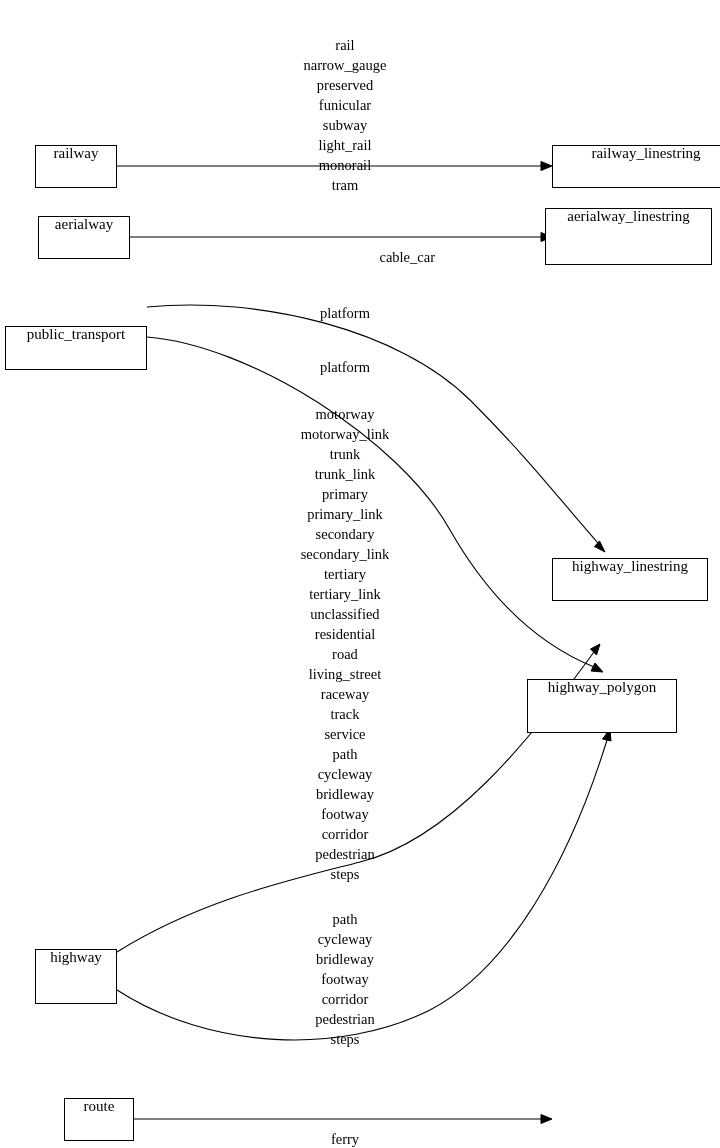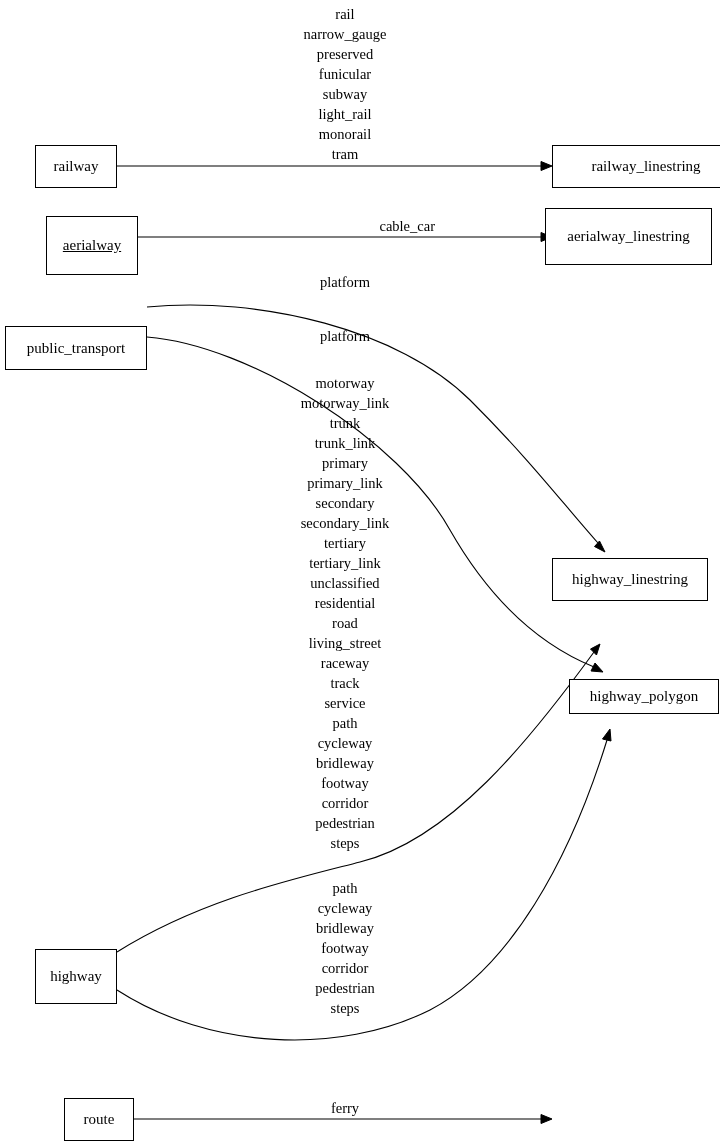--- a/index.html
+++ b/index.html
@@ -18,32 +18,33 @@
     overflow: hidden;
   }
   .node {
     position: absolute;
     box-sizing: border-box;
     border: 1px solid #000000;
     background: #ffffff;
     font-size: 15px;
     line-height: 1;
     display: flex;
-    align-items: center;
+    align-items: flex-start;
     justify-content: center;
     white-space: nowrap;
     color: #000000;
   }
   .edge-label {
     position: absolute;
     font-size: 14.5px;
     line-height: 20px;
     text-align: center;
     white-space: pre;
     color: #000000;
+    margin-top: 31px;
   }
   svg.edges {
     position: absolute;
     left: 0;
     top: 0;
     width: 720px;
     height: 1148px;
     overflow: visible;
   }
   svg.edges path {
@@ -101,37 +102,37 @@
   </svg>
 
   <div class="node" style="left:35px; top:145px; width:82px; height:43px;">
     <span>railway</span>
   </div>
 
   <div class="node" style="left:552px; top:145px; width:188px; height:43px;">
     <span>railway_linestring</span>
   </div>
 
-  <div class="node" style="left:46px; top:216px; width:92px; height:59px;text-decoration:underline;">
+  <div class="node" style="left:38px; top:216px; width:92px; height:43px;">
     <span>aerialway</span>
   </div>
 
   <div class="node" style="left:545px; top:208px; width:167px; height:57px;">
     <span>aerialway_linestring</span>
   </div>
 
   <div class="node" style="left:5px; top:300px; width:142px; height:44px;margin-top:26px;">
     <span>public_transport</span>
   </div>
 
   <div class="node" style="left:552px; top:558px; width:156px; height:43px;">
     <span>highway_linestring</span>
   </div>
 
-  <div class="node" style="left:569px; top:679px; width:150px; height:35px;">
+  <div class="node" style="left:527px; top:679px; width:150px; height:54px;">
     <span>highway_polygon</span>
   </div>
 
   <div class="node" style="left:35px; top:949px; width:82px; height:55px;">
     <span>highway</span>
   </div>
 
   <div class="node" style="left:44px; top:1098px; width:70px; height:43px;margin-left:20px;">
     <span>route</span>
   </div>

